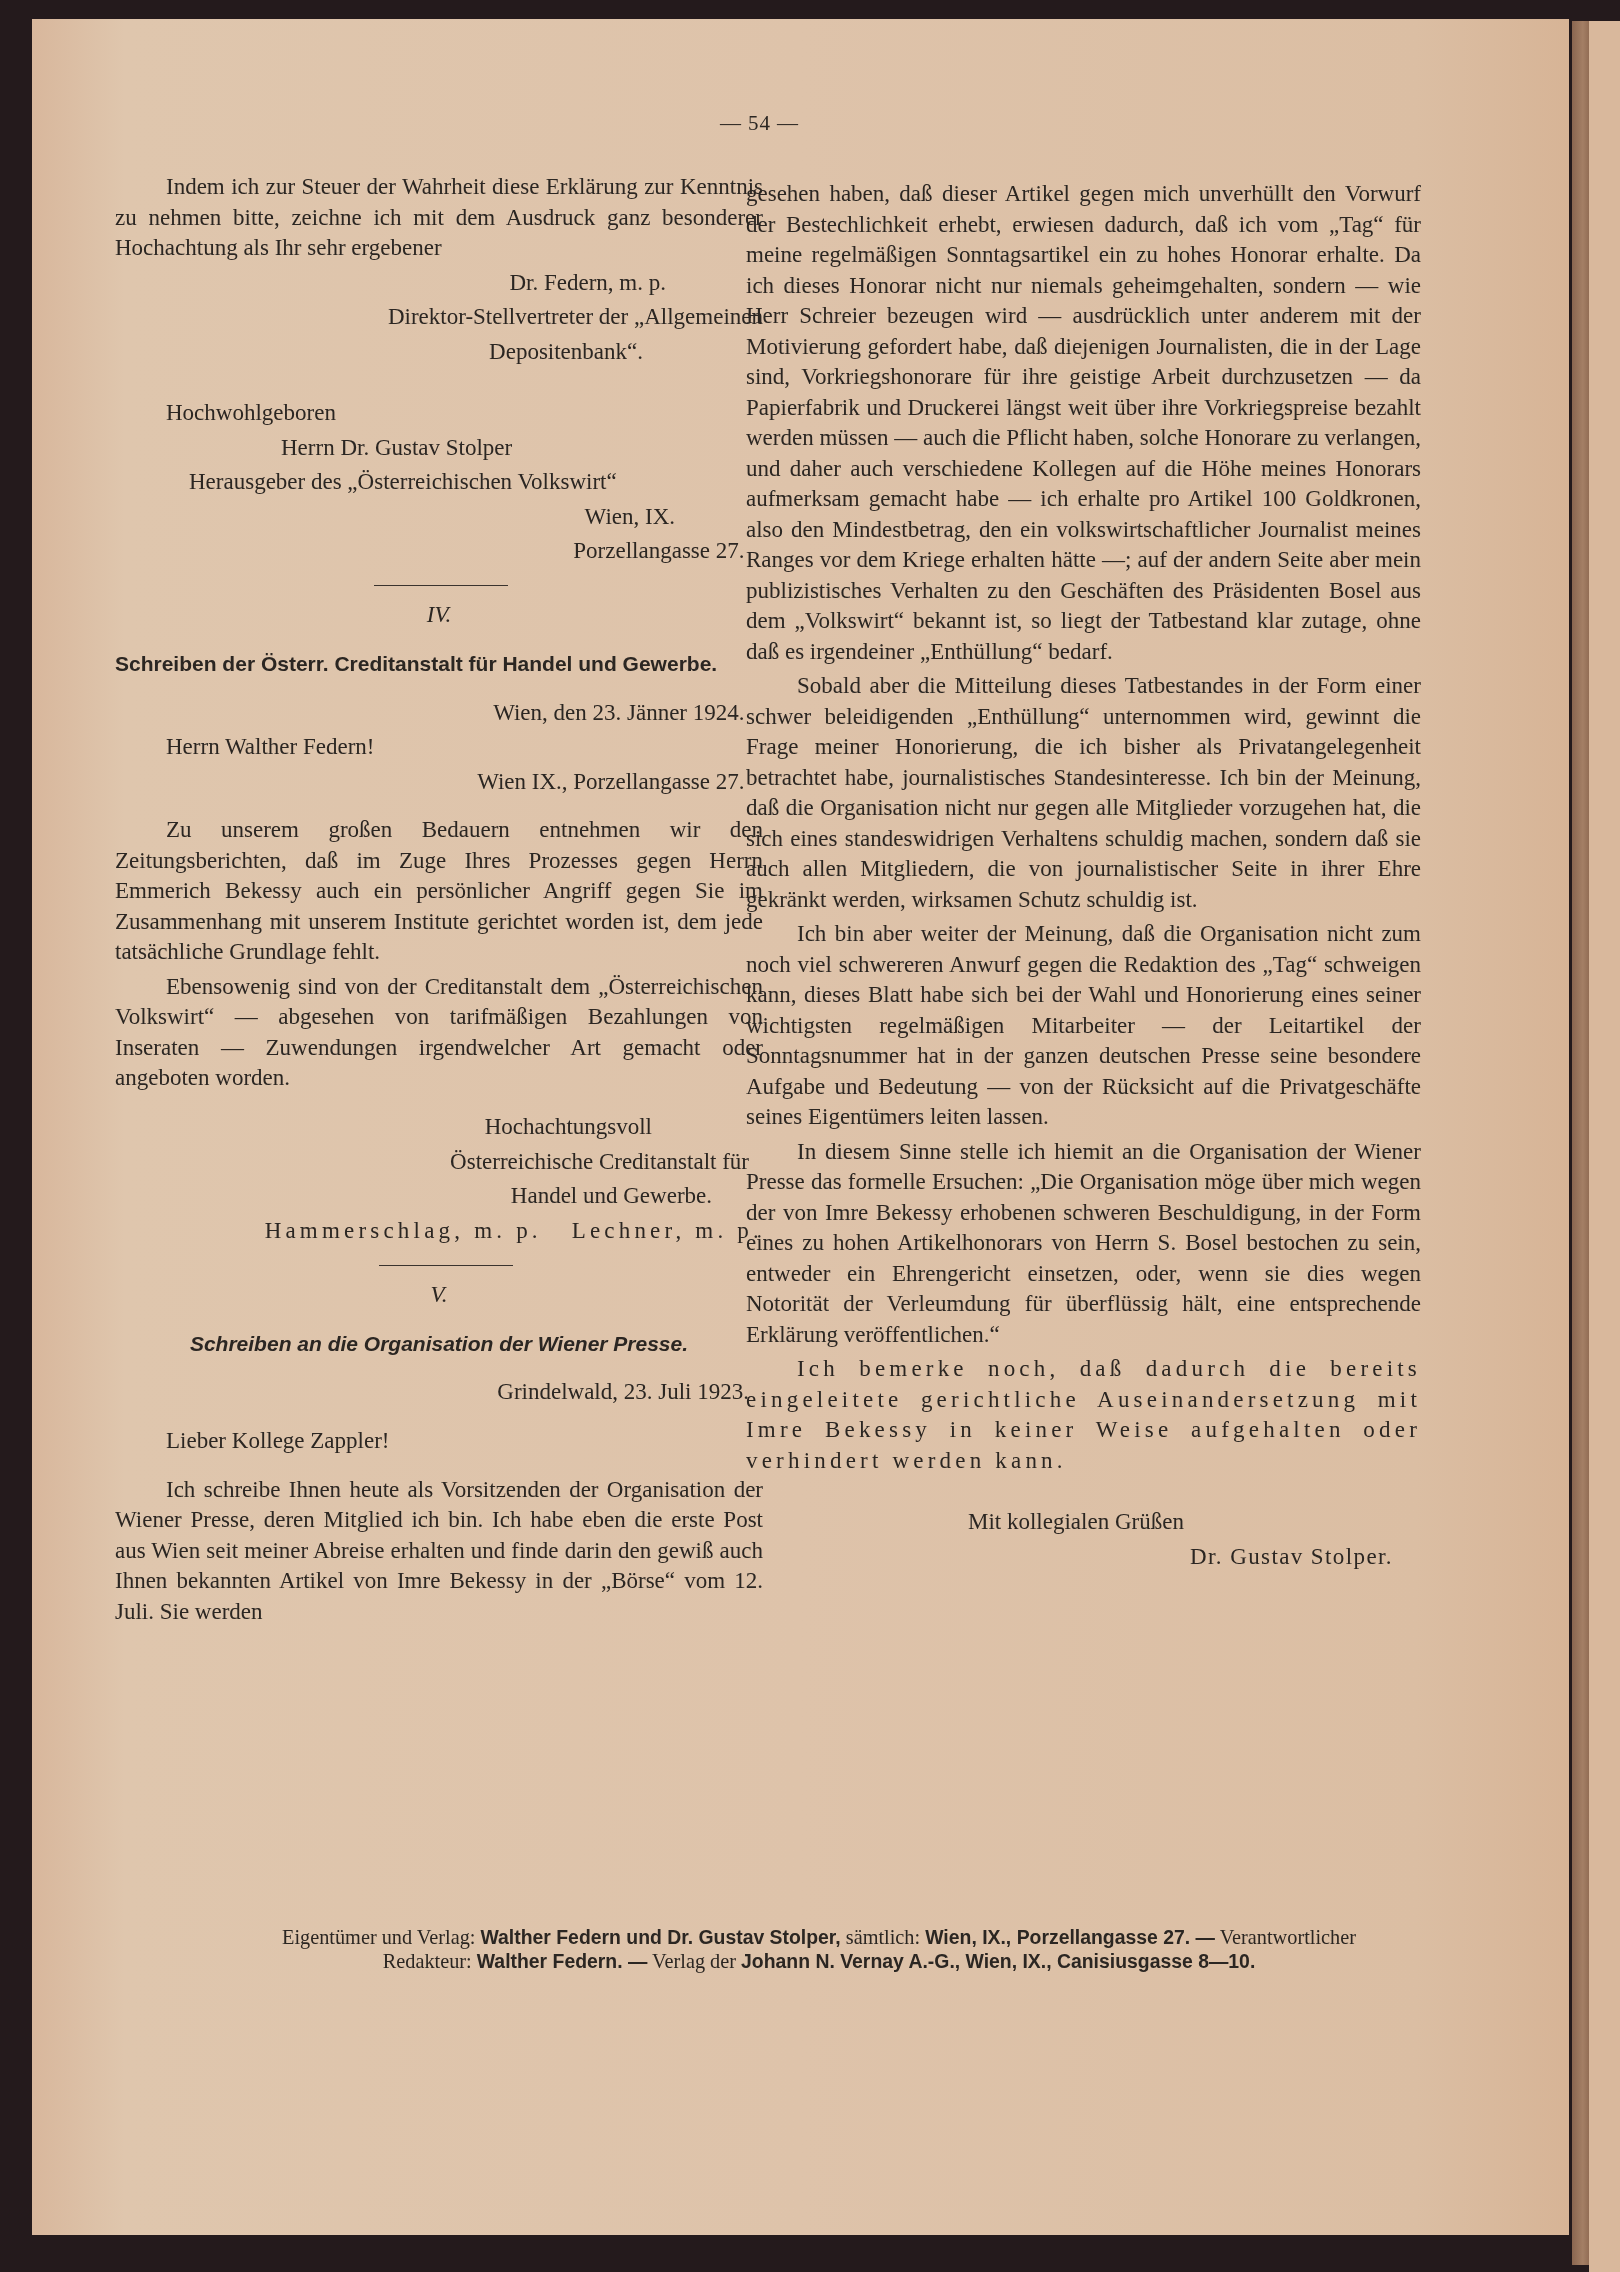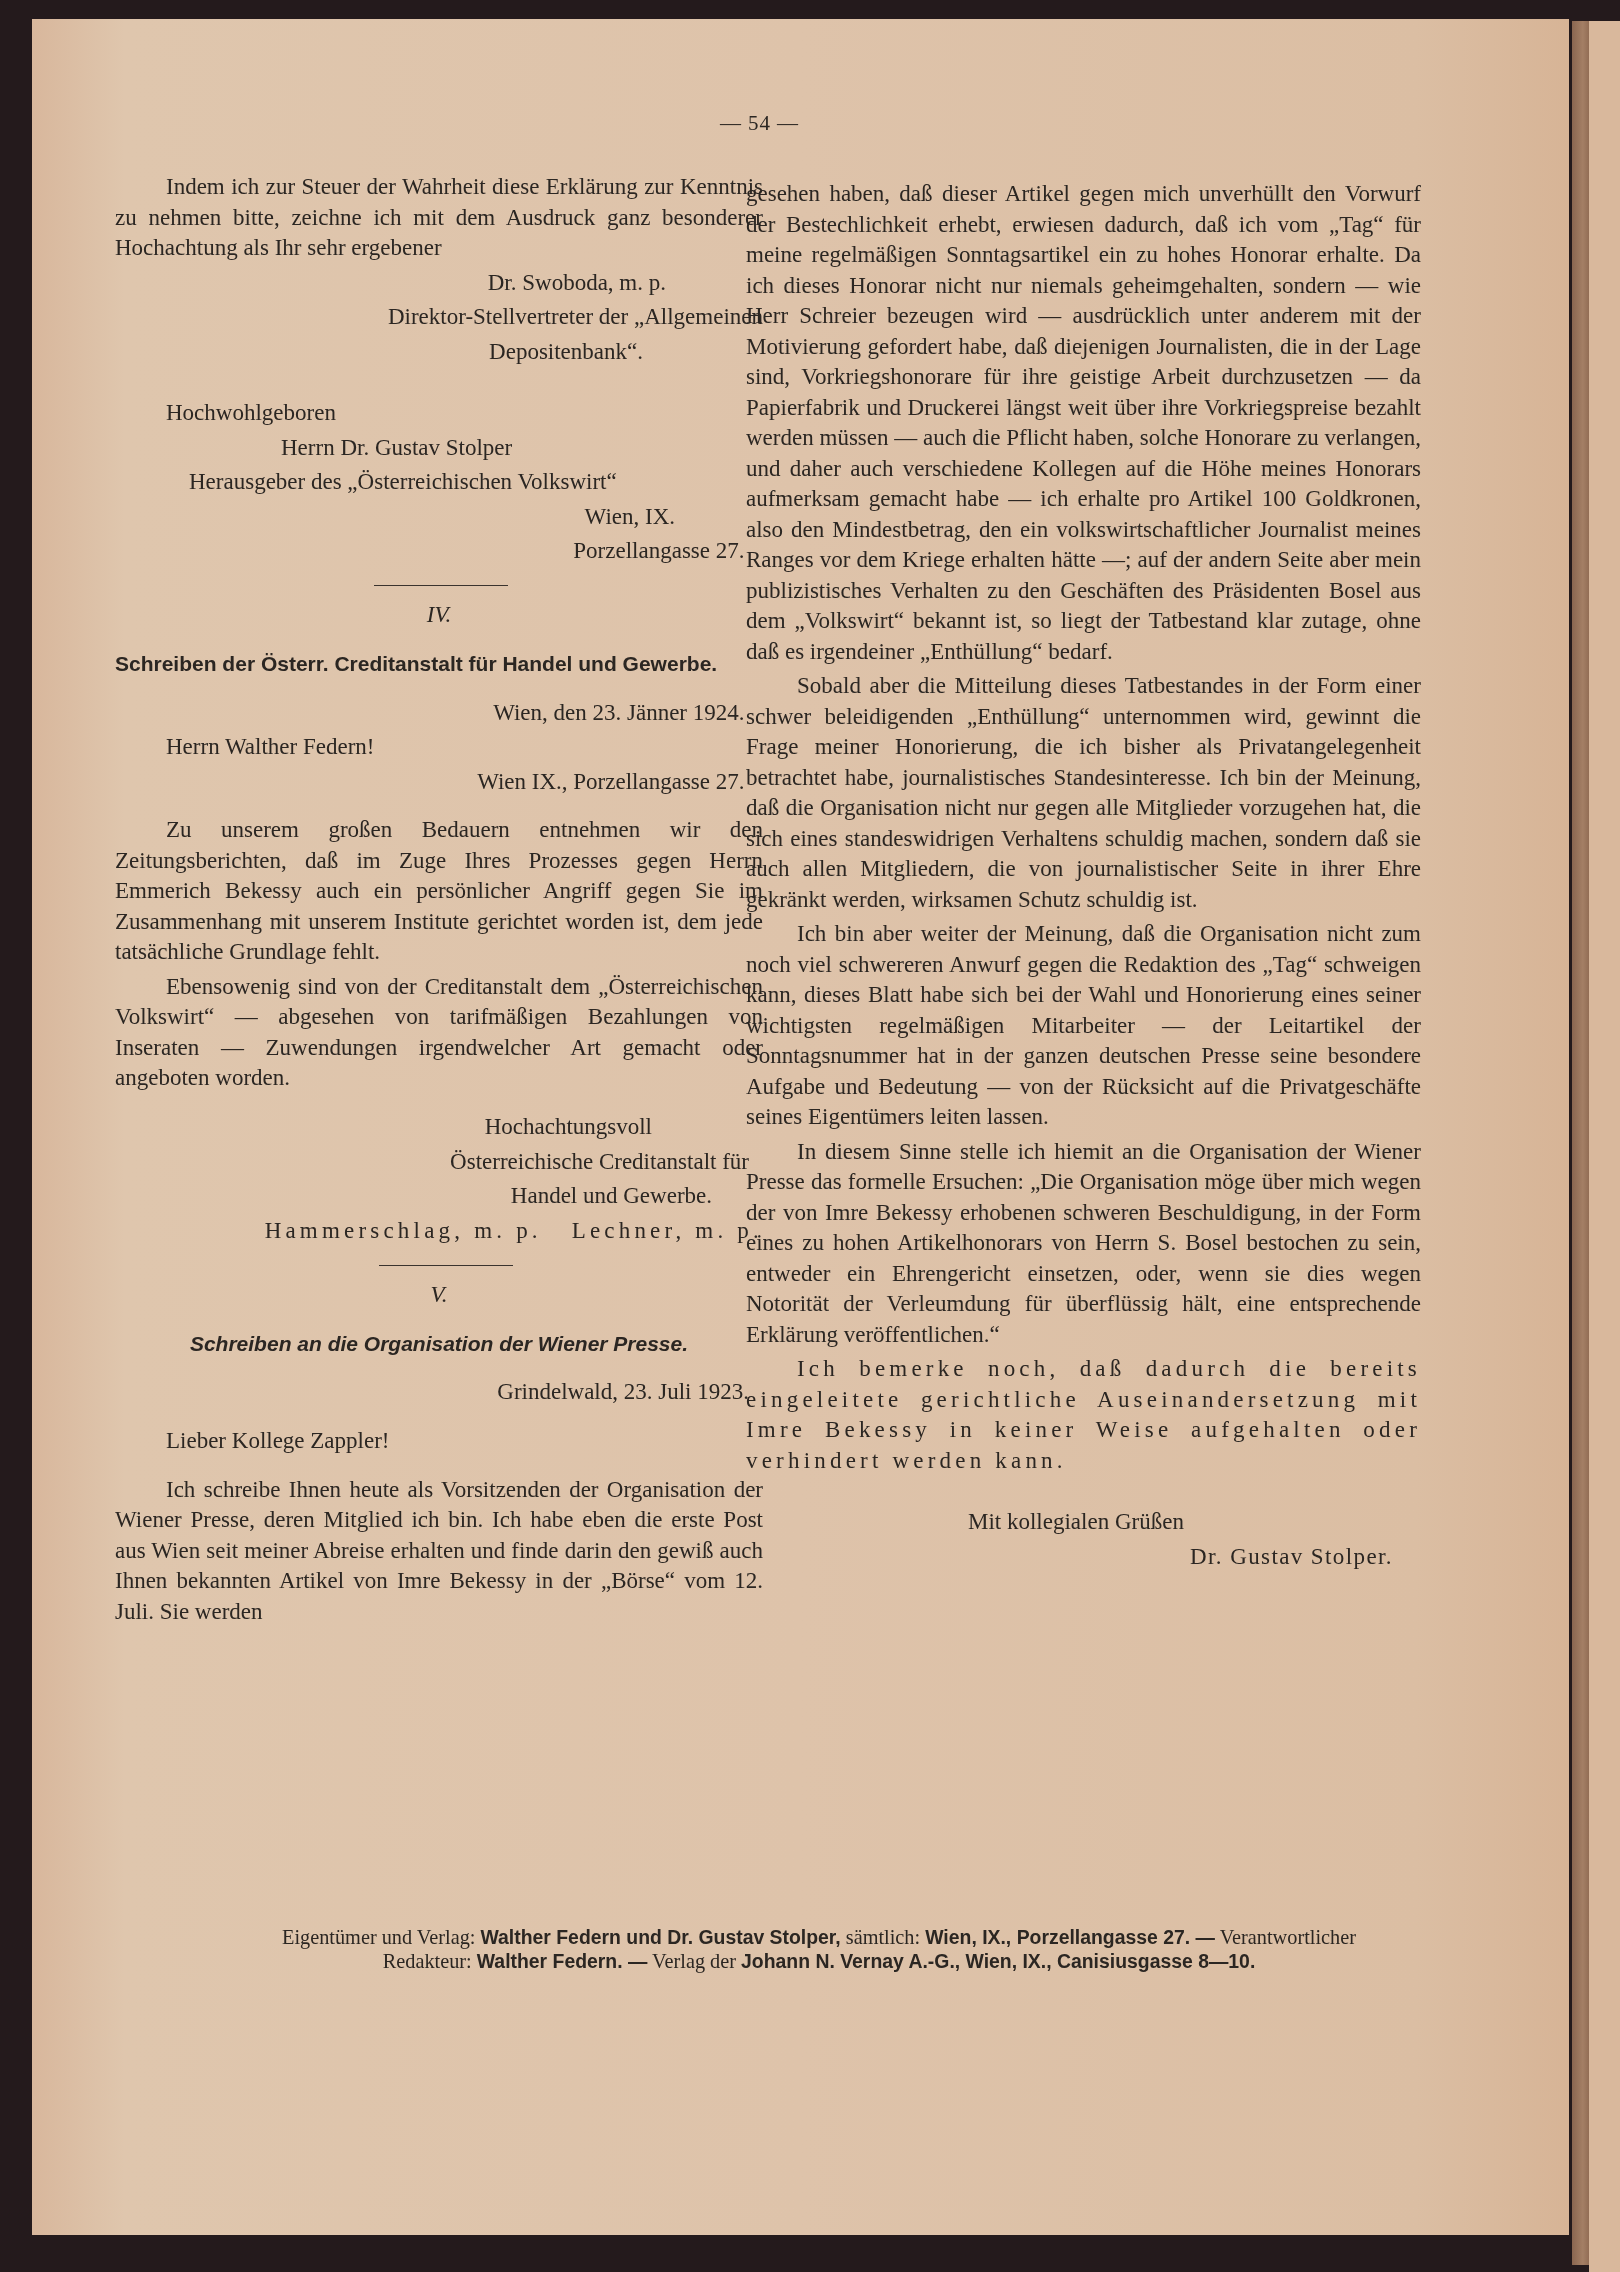--- a/index.html
+++ b/index.html
@@ -49,21 +49,21 @@
 <body>
 
 <div class="page"></div>
 <div class="gutter"></div>
 <div class="next-page"></div>
 
 <div class="page-number">— 54 —</div>
 
 <div class="col col-left">
   <p class="indent">Indem ich zur Steuer der Wahrheit diese Erklärung zur Kenntnis zu nehmen bitte, zeichne ich mit dem Ausdruck ganz besonderer Hochachtung als Ihr sehr ergebener</p>
-  <p class="sig" style="padding-right:97px">Dr. Swoboda, m. p.</p>
+  <p class="sig" style="padding-right:97px">Dr. Federn, m. p.</p>
   <p class="sig">Direktor-Stellvertreter der „Allgemeinen</p>
   <p class="sig" style="padding-right:120px">Depositenbank“.</p>
   <div class="gap"></div>
   <p style="padding-left:51px">Hochwohlgeboren</p>
   <p style="padding-left:166px">Herrn Dr. Gustav Stolper</p>
   <p style="padding-left:74px">Herausgeber des „Österreichischen Volkswirt“</p>
   <p class="sig" style="padding-right:88px">Wien, IX.</p>
   <p class="sig" style="padding-right:18.5px">Porzellangasse 27.</p>
   <div class="rule" style="margin-left:263px;margin-right:auto"></div>
   <p class="center">IV.</p>

